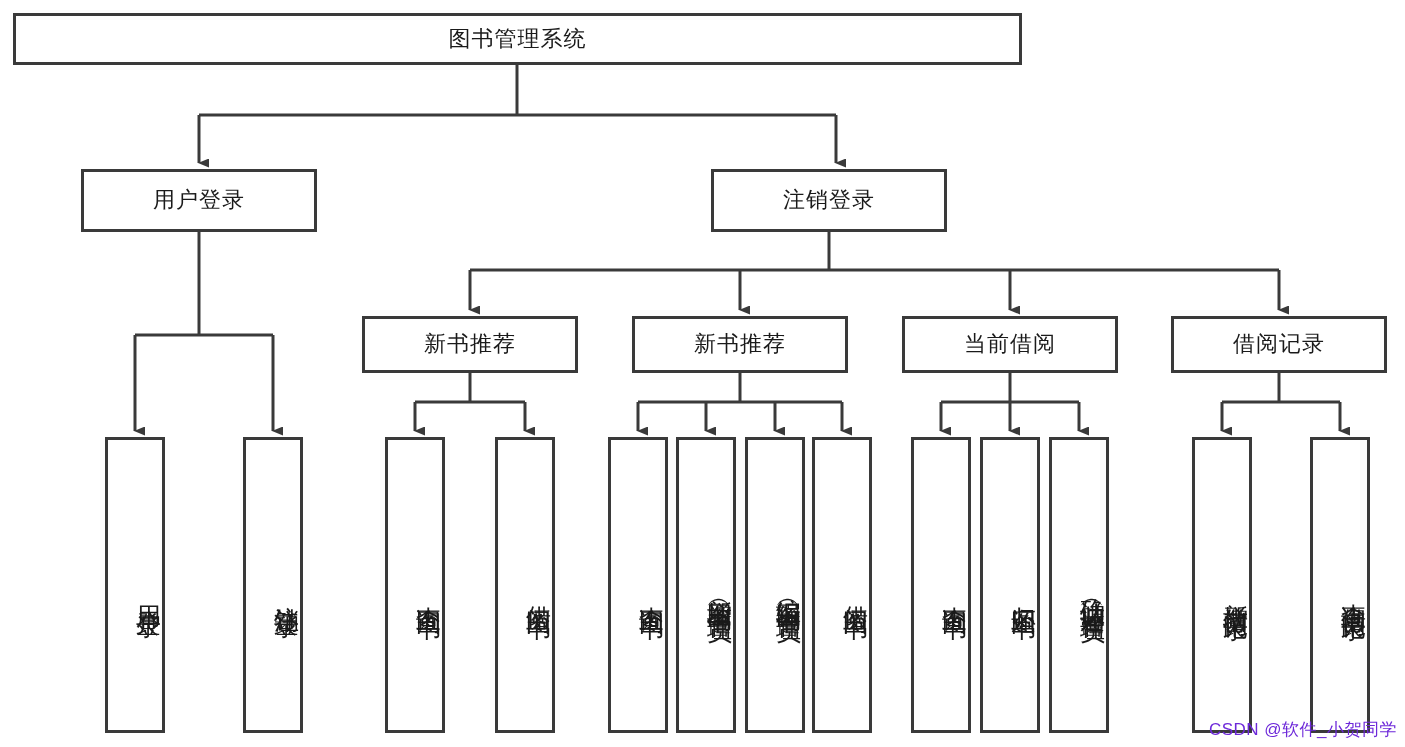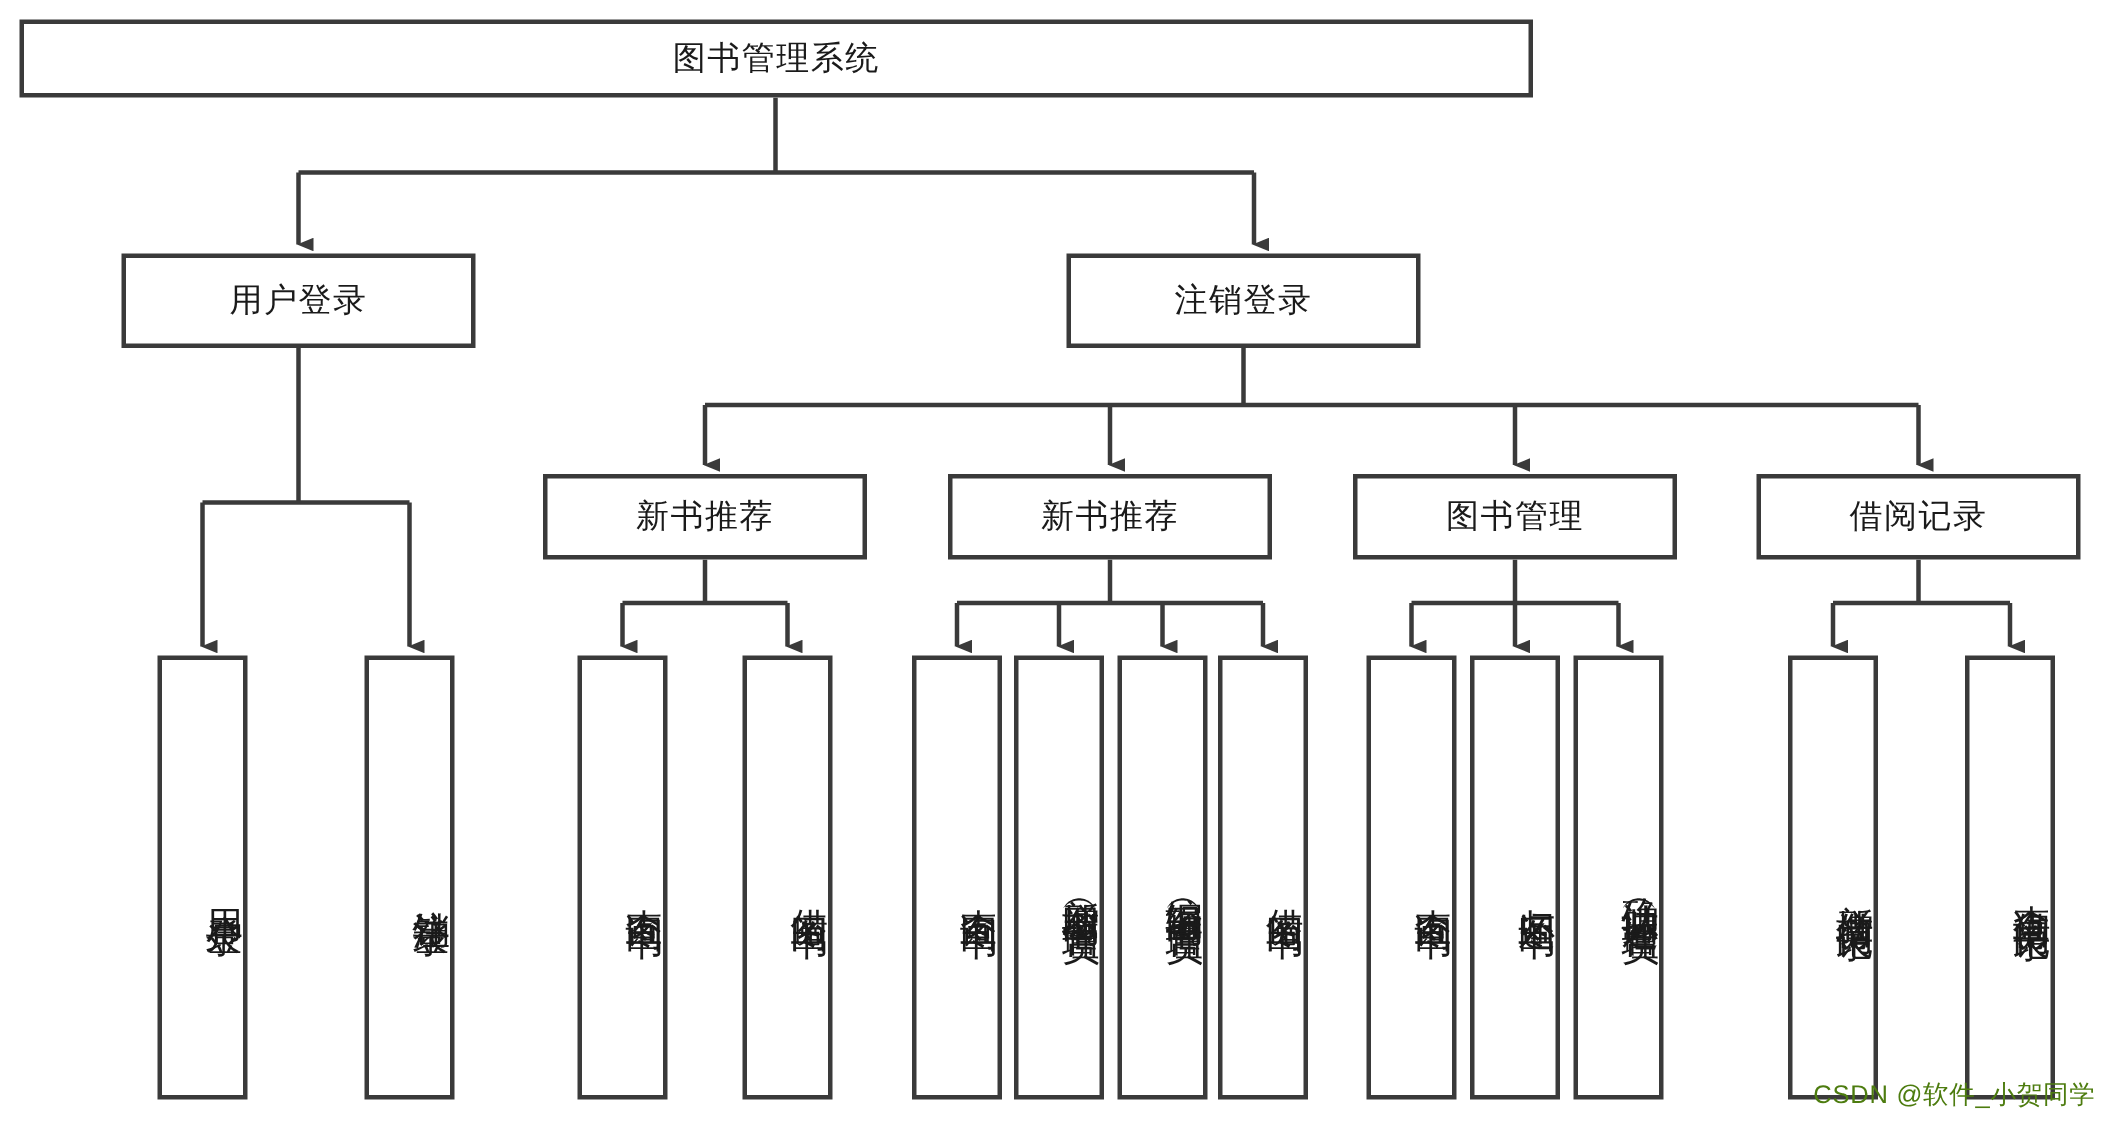--- a/index.html
+++ b/index.html
@@ -54,21 +54,21 @@
   .node.vert .vlabel {
     writing-mode: vertical-rl;
     text-orientation: upright;
     white-space: nowrap;
   }
   #watermark {
     position: absolute;
     right: 8px;
     bottom: 6px;
     font-size: 17px;
-    color: #4d7c0f;
+    color: #6d28d9;
     letter-spacing: 0.5px;
     white-space: nowrap;
   }
 </style>
 </head>
 <body>
 
 <div id="canvas">
 
   <svg class="wires" viewBox="0 0 1405 747" xmlns="http://www.w3.org/2000/svg">
@@ -132,21 +132,21 @@
     <span>注销登录</span>
   </div>
 
   <div class="node horiz" style="left:362px; top:316px; width:216px; height:57px;text-align:right;">
     <span>新书推荐</span>
   </div>
   <div class="node horiz" style="left:632px; top:316px; width:216px; height:57px;">
     <span>新书推荐</span>
   </div>
   <div class="node horiz" style="left:902px; top:316px; width:216px; height:57px;">
-    <span>图书管理</span>
+    <span>当前借阅</span>
   </div>
   <div class="node horiz" style="left:1171px; top:316px; width:216px; height:57px;">
     <span>借阅记录</span>
   </div>
 
   <div class="node vert" style="left:105px; top:437px; width:60px; height:296px;">
     <span class="vlabel">用户登录</span>
   </div>
   <div class="node vert" style="left:243px; top:437px; width:60px; height:296px;">
     <span class="vlabel">注销登录</span>

